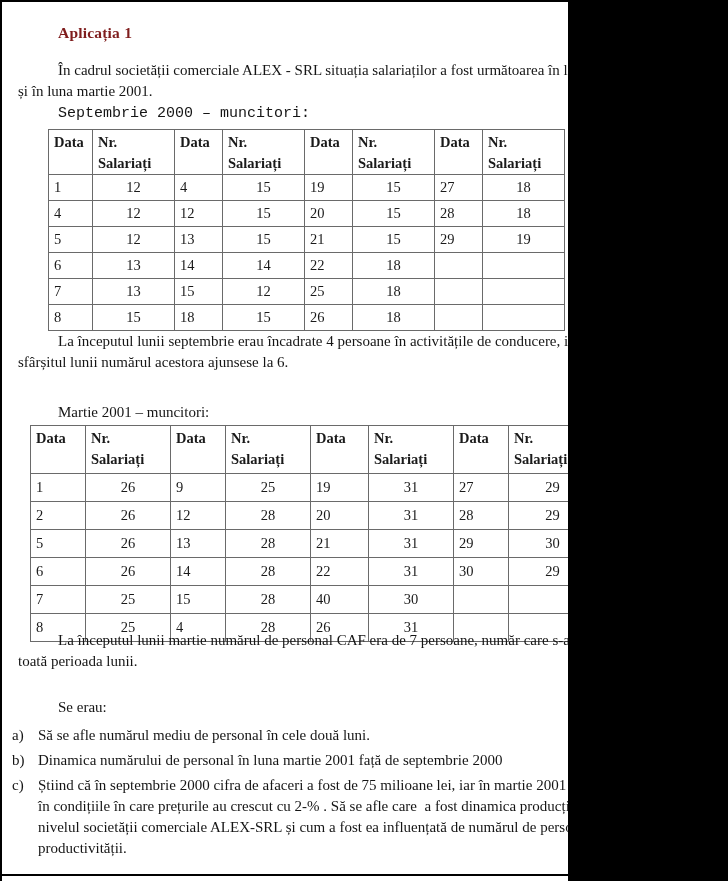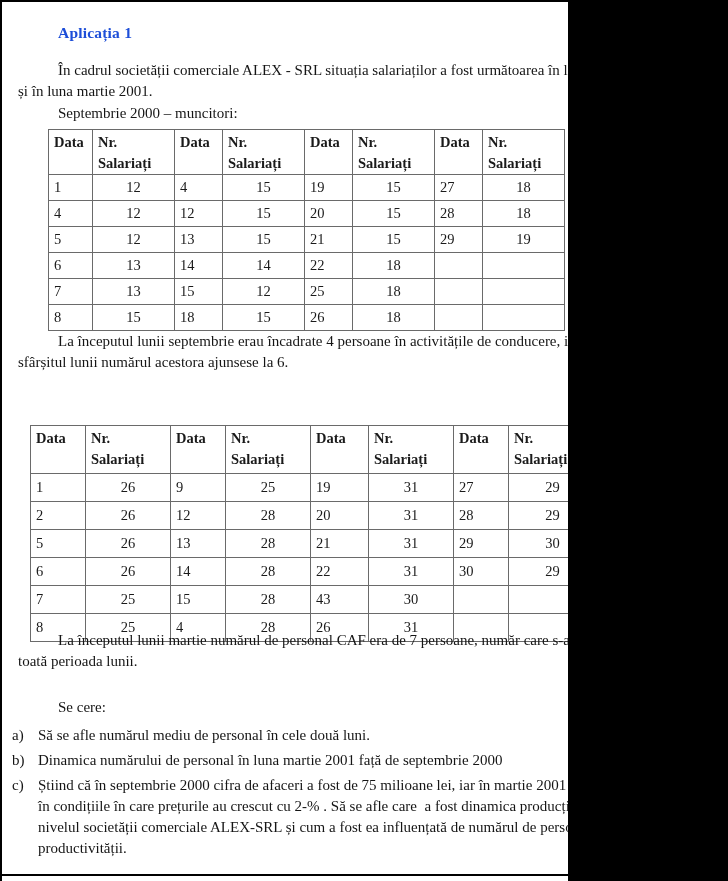--- a/index.html
+++ b/index.html
@@ -47,21 +47,21 @@
     padding: 0;
   }
 
   .title {
     position: absolute;
     left: 56px;
     top: 22px;
     font-weight: bold;
     font-size: 15.5px;
     letter-spacing: 0.2px;
-    color: #1d4ed8;
+    color: #7f1d1d;
   }
 
   .para {
     position: absolute;
     font-size: 15px;
     line-height: 21px;
     color: #151515;
     white-space: pre-wrap;
     width: 700px;
   }
@@ -133,21 +133,21 @@
 <body>
 
 <div id="page-clip">
   <div id="page-inner">
 
     <div class="title">Aplicația 1</div>
 
     <div class="para" style="left:16px; top:58px;"><span class="indent">În cadrul societății comerciale ALEX - SRL situația salariaților a fost următoarea în luna septembrie 2000
 și în luna martie 2001.</span></div>
 
-    <div class="lbl" style="left:56px; top:103px;">Septembrie 2000 – muncitori:</div>
+    <div class="lbl" style="left:56px; top:103px;font-family:Liberation Mono, monospace;">Septembrie 2000 – muncitori:</div>
 
     <table class="grid" id="table-septembrie">
       <colgroup>
         <col style="width:44px">
           <col style="width:82px">
         <col style="width:48px">
           <col style="width:82px">
         <col style="width:48px">
           <col style="width:82px">
         <col style="width:48px">
@@ -237,20 +237,21 @@
           <td class="num-cell">18</td>
           <td class="data-cell"></td>
           <td class="num-cell"></td>
         </tr>
       </tbody>
     </table>
 
     <div class="para" style="left:16px; top:329px;"><span class="indent">La începutul lunii septembrie erau încadrate 4 persoane în activitățile de conducere, iar la
 sfârșitul lunii numărul acestora ajunsese la 6.</span></div>
 
+    <div class="lbl" style="left:56px; top:402px;">Martie 2001 – muncitori:</div>
 
     <table class="grid" id="table-martie">
       <colgroup>
         <col style="width:55px">
           <col style="width:85px">
         <col style="width:55px">
           <col style="width:85px">
         <col style="width:58px">
           <col style="width:85px">
         <col style="width:55px">
@@ -319,42 +320,42 @@
           <td class="data-cell">22</td>
           <td class="num-cell">31</td>
           <td class="data-cell">30</td>
           <td class="num-cell">29</td>
         </tr>
         <tr>
           <td class="data-cell">7</td>
           <td class="num-cell">25</td>
           <td class="data-cell">15</td>
           <td class="num-cell">28</td>
-          <td class="data-cell">43</td>
+          <td class="data-cell">40</td>
           <td class="num-cell">30</td>
           <td class="data-cell"></td>
           <td class="num-cell"></td>
         </tr>
         <tr>
           <td class="data-cell">8</td>
           <td class="num-cell">25</td>
           <td class="data-cell">4</td>
           <td class="num-cell">28</td>
           <td class="data-cell">26</td>
           <td class="num-cell">31</td>
           <td class="data-cell"></td>
           <td class="num-cell"></td>
         </tr>
       </tbody>
     </table>
 
     <div class="para" style="left:16px; top:628px;"><span class="indent">La începutul lunii martie numărul de personal CAF era de 7 persoane, număr care s-a menținut
 toată perioada lunii.</span></div>
 
-    <div class="lbl" style="left:56px; top:697px;">Se cere:</div>
+    <div class="lbl" style="left:56px; top:697px;">Se erau:</div>
 
     <div class="q-item" style="left:10px; top:723px;">
       <span class="q-marker">a)</span>
       <span class="q-body">Să se afle numărul mediu de personal în cele două luni.</span>
     </div>
 
     <div class="q-item" style="left:10px; top:748px;">
       <span class="q-marker">b)</span>
       <span class="q-body">Dinamica numărului de personal în luna martie 2001 față de septembrie 2000</span>
     </div>

